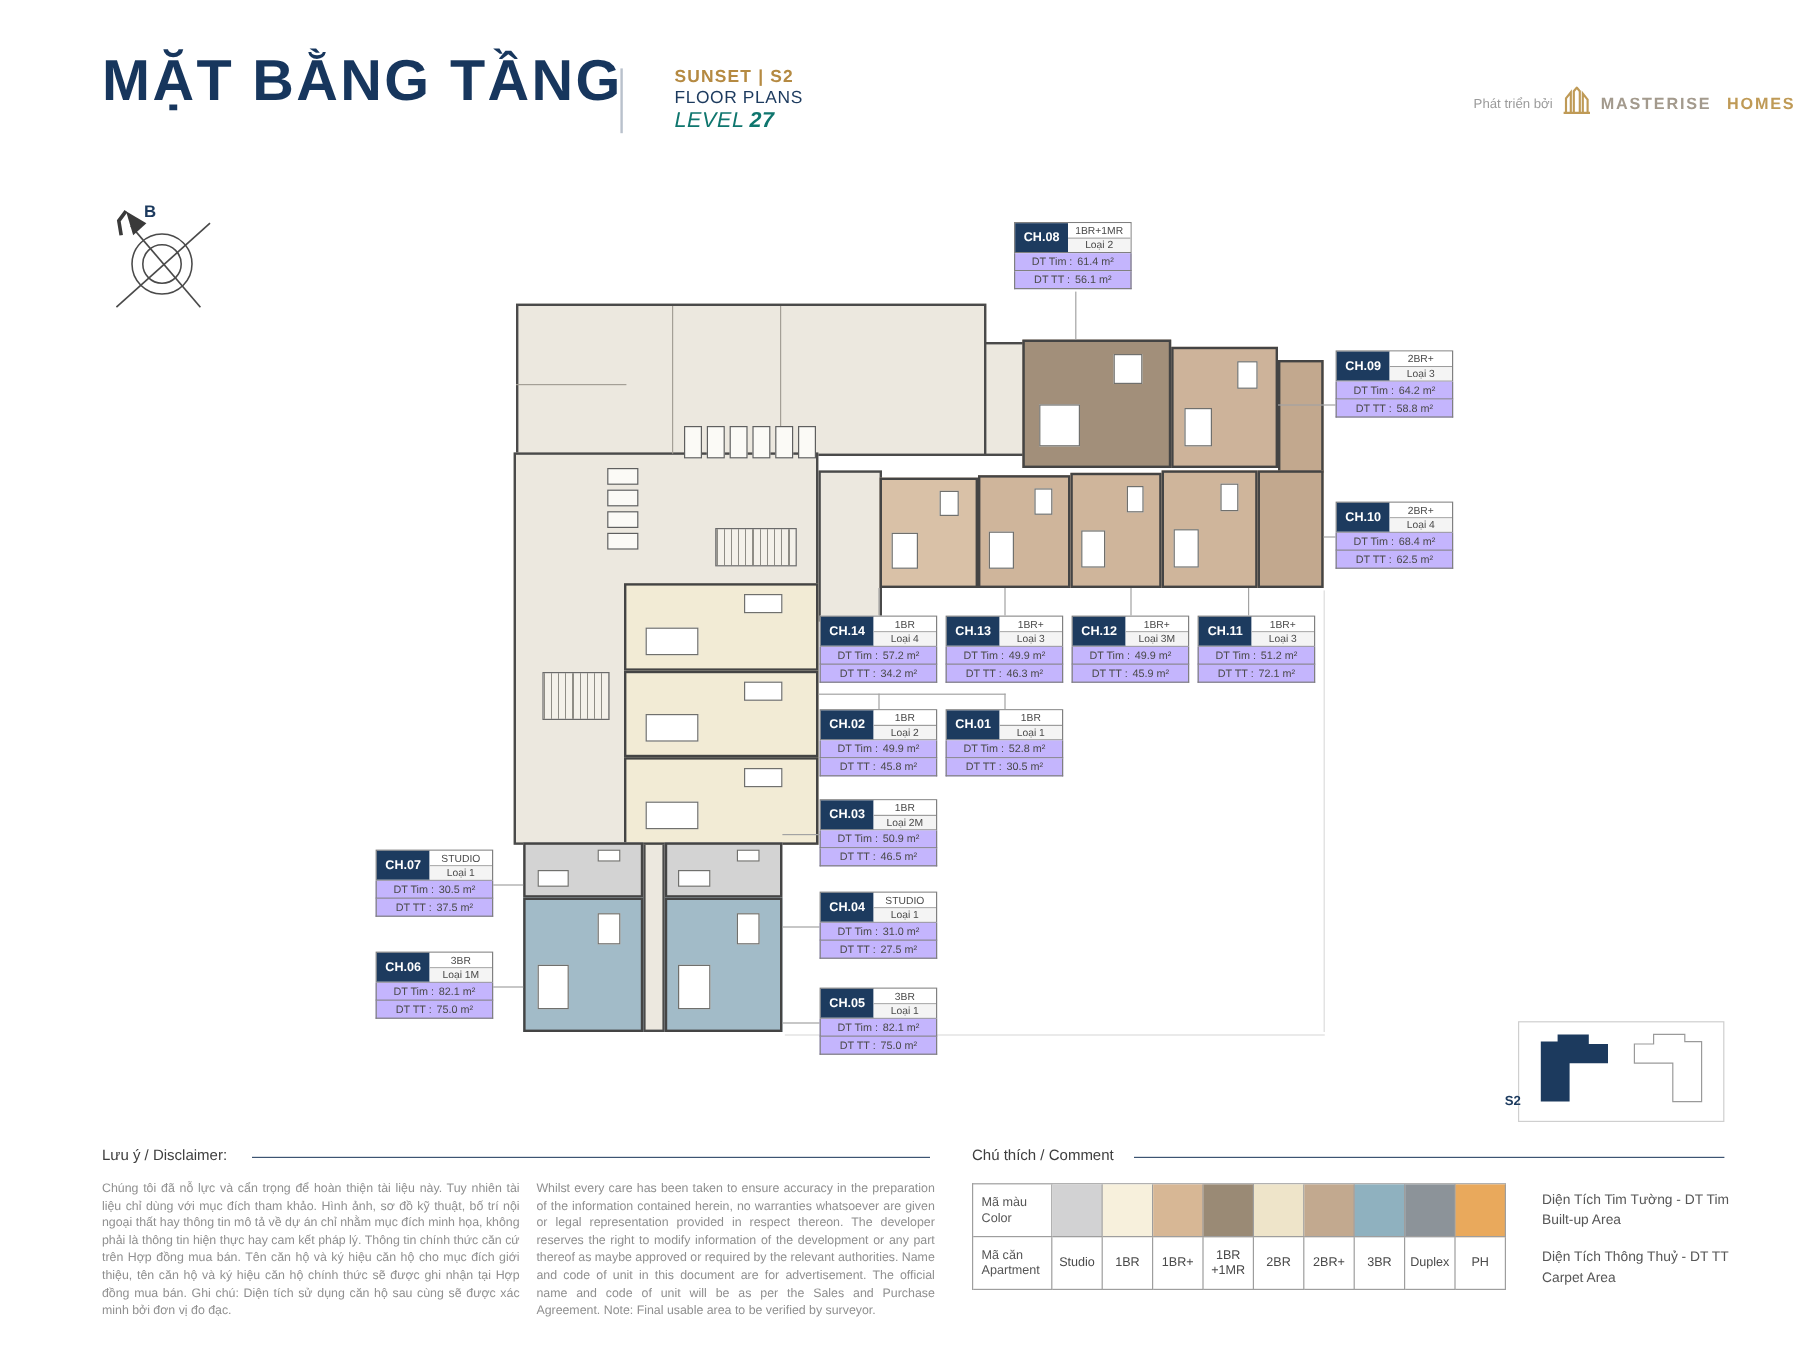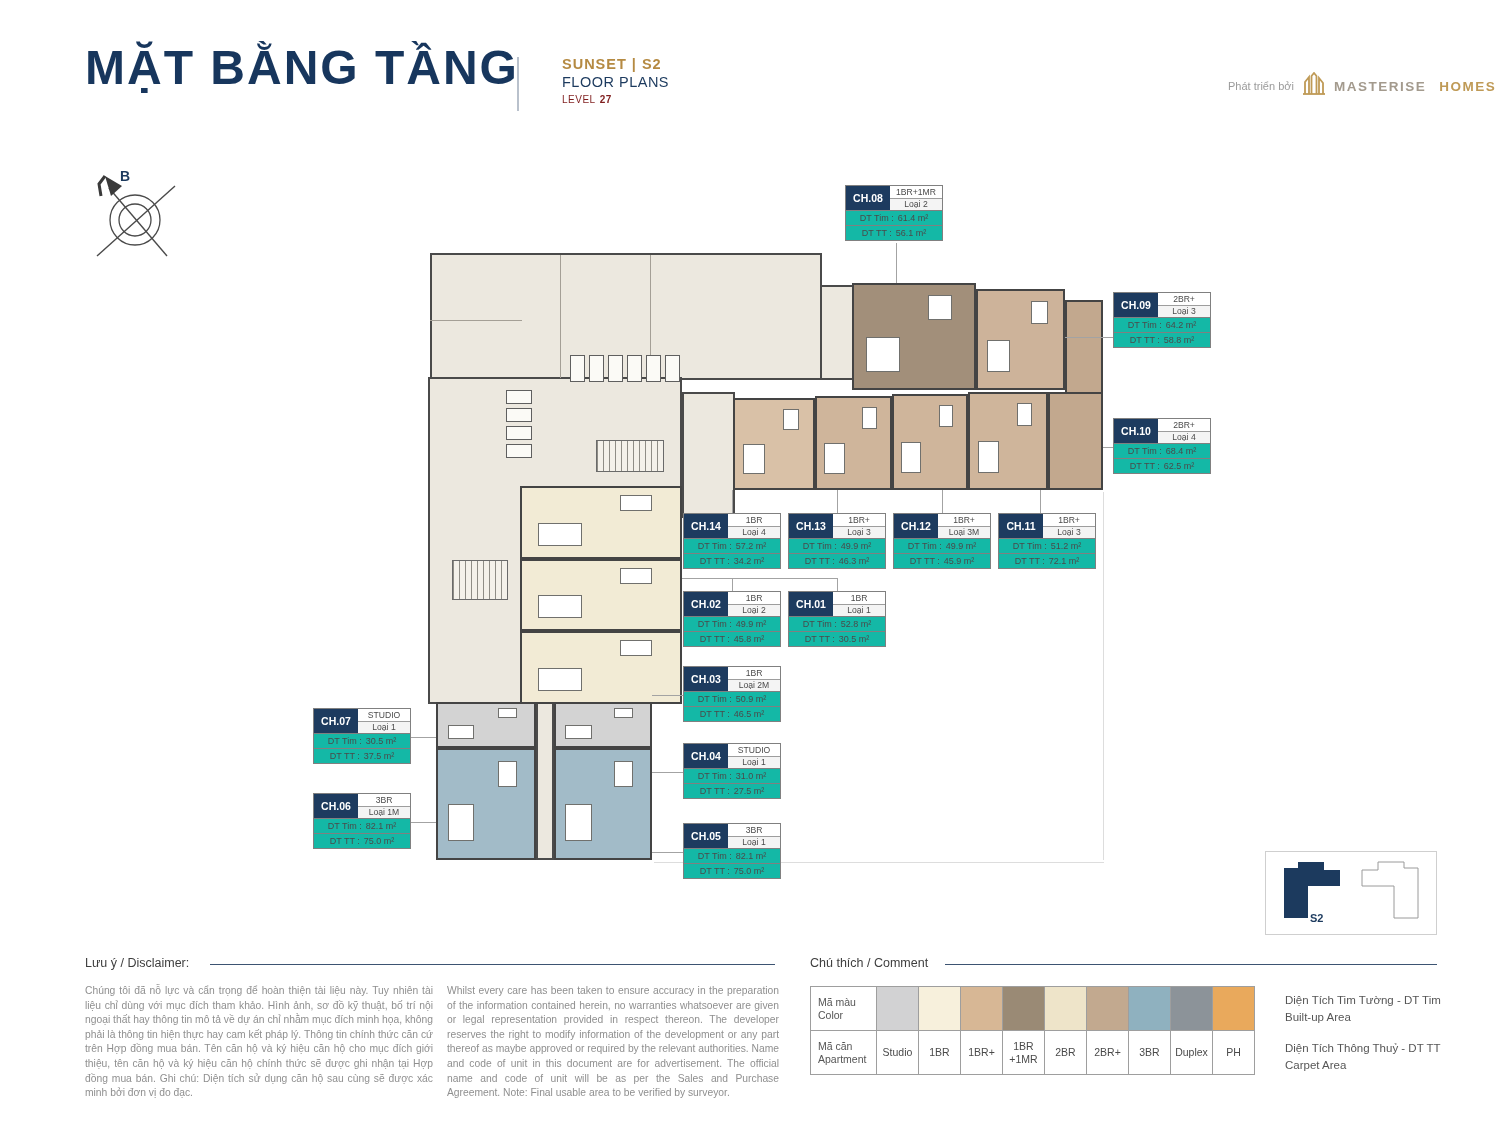--- a/index.html
+++ b/index.html
@@ -12,21 +12,21 @@
 
   
   .page-title{
     position:absolute;left:85px;top:40px;
     font-size:48px;font-weight:bold;color:#17365d;letter-spacing:2px;
   }
   .hdr-divider{position:absolute;left:517px;top:57px;width:2px;height:54px;background:#b9c1cc;}
   .hdr-sub{position:absolute;left:562px;top:55px;line-height:18px;}
   .hdr-project{font-size:14.5px;font-weight:bold;color:#b58a42;letter-spacing:1px;}
   .hdr-floorplans{font-size:14.5px;color:#1c3a5e;letter-spacing:.5px;}
-  .hdr-level{font-size:10px;color:#7f1d1d;letter-spacing:.5px;}
+  .hdr-level{font-size:18px;color:#0f766e;letter-spacing:.5px;font-style:italic;}
   .hdr-level b{margin-left:4px;}
   .brand{position:absolute;left:1228px;top:72px;display:flex;align-items:center;gap:8px;}
   .brand .prefix{font-size:11px;color:#9b9b9b;text-align:center;}
   .brand .mword{font-size:13.5px;font-weight:bold;color:#a39a8d;letter-spacing:1.5px;}
   .brand .hword{font-size:13.5px;font-weight:bold;color:#bf9a56;letter-spacing:1.5px;margin-left:5px;}
 
   
   .plan-base{position:absolute;background:#ece8df;border:2px solid #4a4a4a;box-sizing:border-box;}
   .plan-unit{position:absolute;border:2px solid #444444;box-sizing:border-box;}
   .core-box{position:absolute;border:1px solid #5f5f5f;background:#fbfaf6;box-sizing:border-box;}
@@ -40,21 +40,21 @@
   
   .unit-label{position:absolute;width:98px;}
   .ul-top{display:flex;height:26px;border:1px solid #808080;background:#ffffff;box-sizing:border-box;}
   .ul-id{width:44px;background:#1d3b5f;color:#ffffff;font-weight:bold;font-size:10.5px;
      display:flex;align-items:center;justify-content:center;}
   .ul-type{flex:1;display:flex;flex-direction:column;}
   .ul-type .t1,.ul-type .t2{flex:1;display:flex;align-items:center;justify-content:center;
      font-size:8.6px;color:#4a4a4a;}
   .ul-type .t1{border-bottom:1px solid #9d9d9d;background:#ffffff;}
   .ul-type .t2{background:#f4f4f4;}
-  .ul-row{height:15px;border:1px solid #808080;border-top:none;background:#14b8a6;box-sizing:border-box;
+  .ul-row{height:15px;border:1px solid #808080;border-top:none;background:#c4b5fd;box-sizing:border-box;
      display:flex;align-items:center;justify-content:center;gap:4px;font-size:9px;color:#4a4a4a;}
 
   
   .foot-title{position:absolute;font-size:12.5px;color:#3e3e3e;}
   .foot-rule{position:absolute;height:1px;background:#3d5472;}
   .disc{position:absolute;font-size:10.3px;line-height:14.6px;color:#8f8f8f;text-align:justify;}
   .legend-grid{position:absolute;left:810px;top:986px;display:grid;
      grid-template-columns:66px repeat(9,42px);grid-auto-rows:44px;
      border-top:1px solid #9e9e9e;border-left:1px solid #9e9e9e;}
   .lg-cell{border-right:1px solid #9e9e9e;border-bottom:1px solid #9e9e9e;box-sizing:border-box;
@@ -436,21 +436,21 @@
       </div>
     </div>
   </div>
 
 <div class="keyplan-box">
   <svg width="170" height="82" viewBox="0 0 170 82">
     <path d="M18 16 h14 v-6 h26 v8 h16 v16 h-32 v32 h-24 z" fill="#1c3a5e"></path>
     <path d="M152 16 h-14 v-6 h-26 v8 h-16 v16 h32 v32 h24 z" fill="#ffffff" stroke="#9a9a9a" stroke-width="1"></path>
   </svg>
 </div>
-<div class="kp-label" style="left:1310px;top:912px;">S2</div>
+<div class="kp-label" style="left:1254px;top:912px;">S2</div>
 
 <div class="foot-title" style="left:85px;top:956px;">Lưu ý / Disclaimer:</div>
 <div class="foot-rule" style="left:210px;top:964px;width:565px;"></div>
 <div class="disc" style="left:85px;top:984px;width:348px;">Chúng tôi đã nỗ lực và cẩn trọng để hoàn thiện tài liệu này. Tuy nhiên tài liệu chỉ dùng với mục đích tham khảo. Hình ảnh, sơ đồ kỹ thuật, bố trí nội ngoại thất hay thông tin mô tả về dự án chỉ nhằm mục đích minh họa, không phải là thông tin hiện thực hay cam kết pháp lý. Thông tin chính thức căn cứ trên Hợp đồng mua bán. Tên căn hộ và ký hiệu căn hộ cho mục đích giới thiệu, tên căn hộ và ký hiệu căn hộ chính thức sẽ được ghi nhận tại Hợp đồng mua bán. Ghi chú: Diện tích sử dụng căn hộ sau cùng sẽ được xác minh bởi đơn vị đo đạc.</div>
 <div class="disc" style="left:447px;top:984px;width:332px;">Whilst every care has been taken to ensure accuracy in the preparation of the information contained herein, no warranties whatsoever are given or legal representation provided in respect thereon. The developer reserves the right to modify information of the development or any part thereof as maybe approved or required by the relevant authorities. Name and code of unit in this document are for advertisement. The official name and code of unit will be as per the Sales and Purchase Agreement. Note: Final usable area to be verified by surveyor.</div>
 
 <div class="foot-title" style="left:810px;top:956px;">Chú thích / Comment</div>
 <div class="foot-rule" style="left:945px;top:964px;width:492px;"></div>
 <div class="legend-grid" id="legend-grid">
   <div class="lg-cell lg-head" style="grid-area:1/1;">

